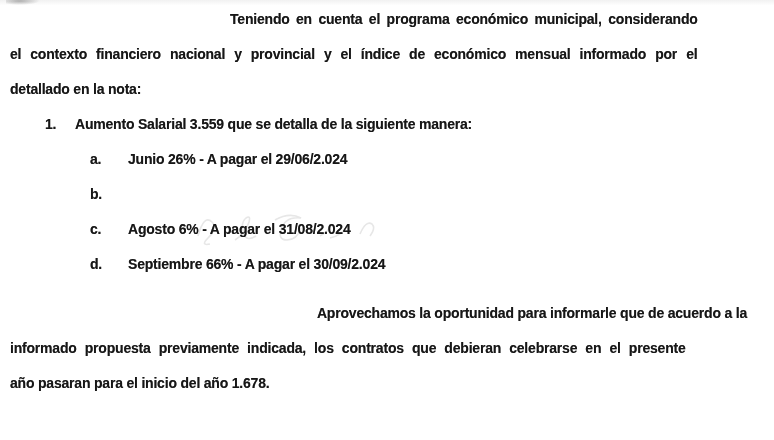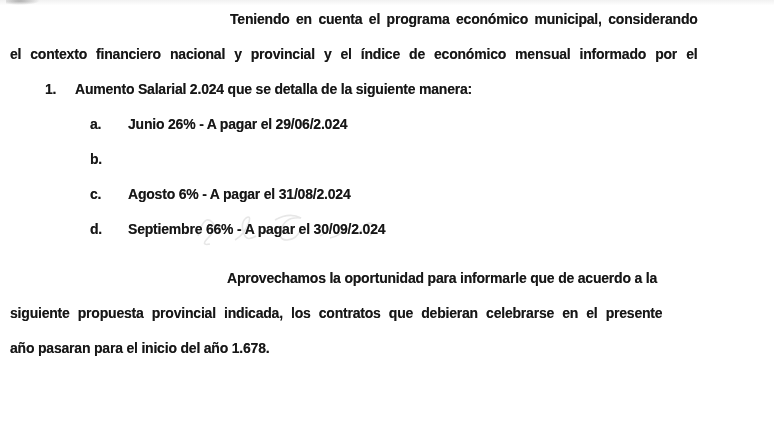--- a/index.html
+++ b/index.html
@@ -25,21 +25,21 @@
     font-size: 14px;
     text-shadow: 0 0 0.5px rgba(20,20,20,0.55);
     filter: blur(0.2px);
   }
   .line {
     line-height: 35px;
     white-space: nowrap;
   }
   
   .indent1 { padding-left: 220px; }
-  .indent2 { padding-left: 217px; }
+  .indent2 { padding-left: 217px; text-align: right; }
 
   
   .num-row { padding-left: 35px; display: flex; }
   .num-row .marker { width: 30px; flex: 0 0 30px; }
   .sub-row { padding-left: 80px; display: flex; }
   .sub-row .marker { width: 38px; flex: 0 0 38px; }
 
   .para2 { margin-top: 14px; }
 
   
@@ -86,26 +86,29 @@
 
 <div class="page">
 
   <div>
     <div class="line indent1 fill">
       <span style="word-spacing: 2.76339px;">Teniendo en cuenta el programa económico municipal, considerando</span>
     </div>
     <div class="line fill">
       <span style="word-spacing: 5.32143px;">el contexto financiero nacional y provincial y el índice de económico mensual informado por el</span>
     </div>
+    <div class="line">
+      <span>detallado en la nota:</span>
+    </div>
   </div>
 
   <div>
     <div class="line num-row">
       <span class="marker">1.</span>
-      <span>Aumento Salarial 2.024 que se detalla de la siguiente manera:</span>
+      <span>Aumento Salarial 3.559 que se detalla de la siguiente manera:</span>
     </div>
     <div class="line sub-row">
       <span class="marker">a.</span>
       <span>Junio 26% - A pagar el 29/06/2.024</span>
     </div>
     <div class="line sub-row">
       <span class="marker">b.</span>
     </div>
     <div class="line sub-row">
       <span class="marker">c.</span>
@@ -115,20 +118,20 @@
       <span class="marker">d.</span>
       <span>Septiembre 66% - A pagar el 30/09/2.024</span>
     </div>
   </div>
 
   <div class="para2">
     <div class="line indent2">
       <span>Aprovechamos la oportunidad para informarle que de acuerdo a la</span>
     </div>
     <div class="line fill">
-      <span style="word-spacing: 4.41761px;">siguiente propuesta provincial indicada, los contratos que debieran celebrarse en el presente</span>
+      <span style="word-spacing: 4.41761px;">informado propuesta previamente indicada, los contratos que debieran celebrarse en el presente</span>
     </div>
     <div class="line">
       <span>año pasaran para el inicio del año 1.678.</span>
     </div>
   </div>
 
 </div>
 
 </body></html>

